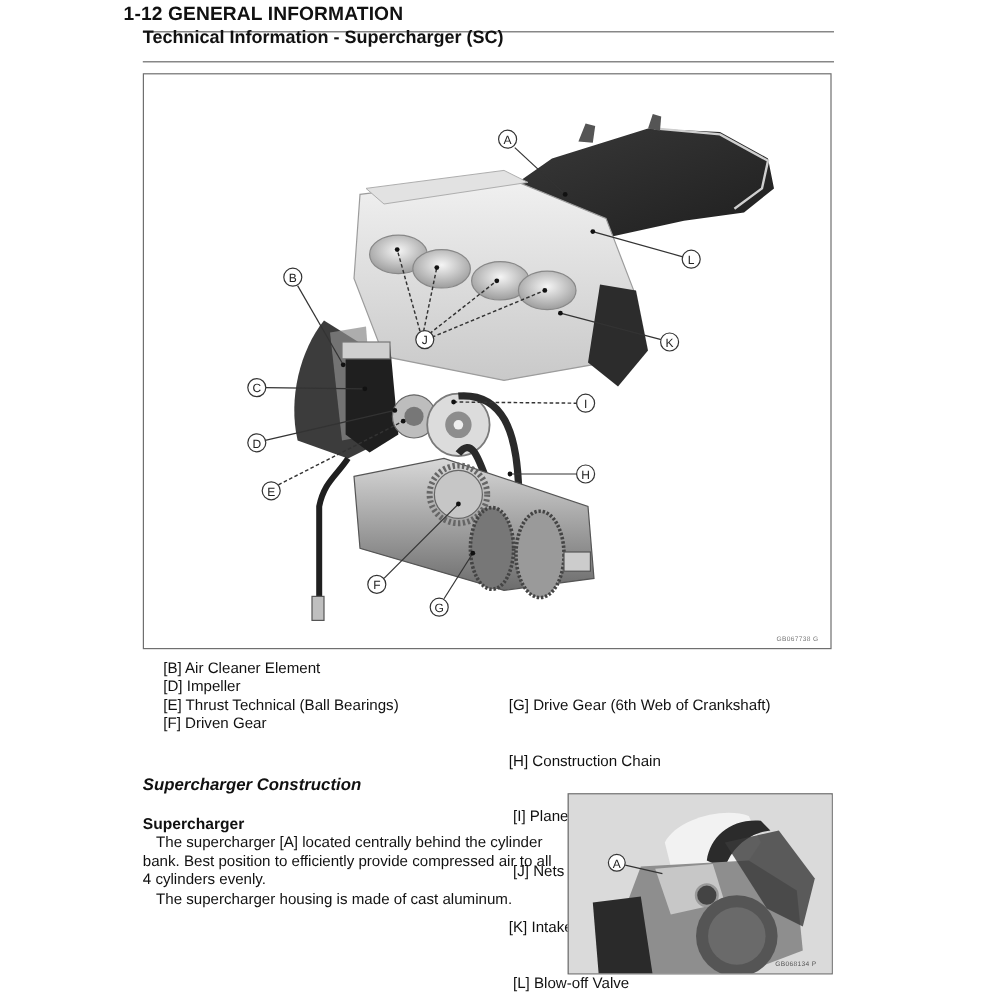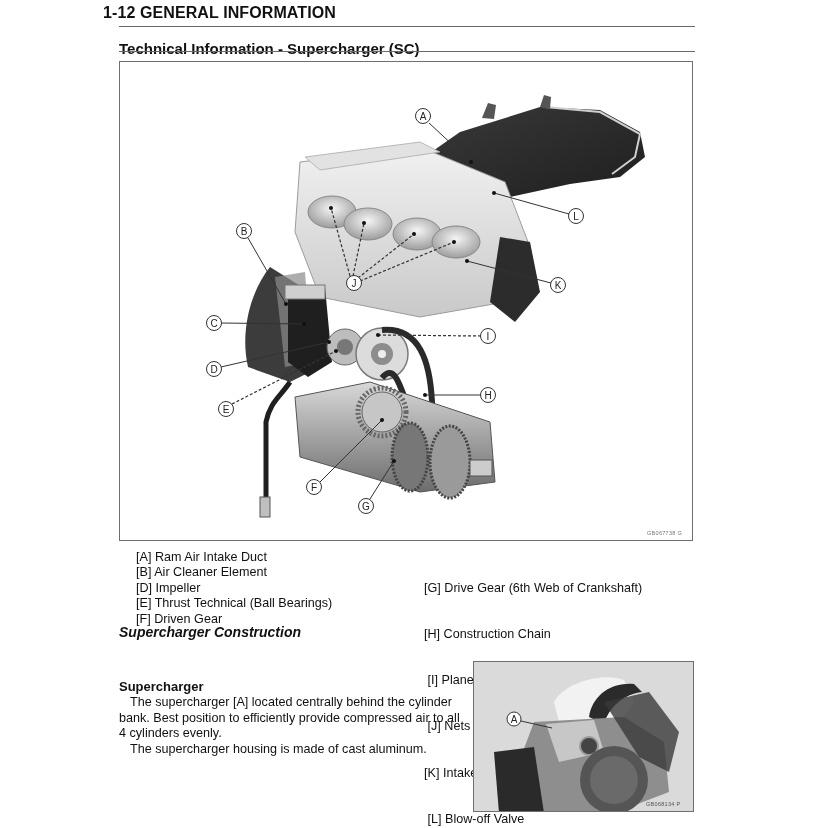--- a/index.html
+++ b/index.html
@@ -1,29 +1,29 @@
 <!DOCTYPE html>
 <html><head>
 <meta charset="utf-8">
 <style>
   html, body { margin: 0; padding: 0; background: #ffffff; }
   body { width: 828px; height: 828px; position: relative; overflow: hidden;
          font-family: "Liberation Sans", sans-serif; color: #111; }
   .chapter-title { position: absolute; left: 103px; top: 4px; font-size: 16px; font-weight: bold; letter-spacing: 0.1px; }
   .rule { position: absolute; left: 119px; width: 576px; height: 1px; background: #6a6a6a; }
-  .section-title { position: absolute; left: 119px; top: 40px; font-size: 15px; font-weight: bold; }
+  .section-title { position: absolute; left: 119px; top: 23px; font-size: 15px; font-weight: bold; }
   .figure-frame { position: absolute; left: 119px; top: 61px; width: 574px; height: 480px;
                   border: 1.5px solid #6f6f6f; background: #fff; box-sizing: border-box; }
   .figure-frame svg { position: absolute; left: 0; top: 0; }
   .fig-code { position: absolute; font-size: 5.5px; color: #777; letter-spacing: 0.3px; }
   .legend-col { position: absolute; top: 550px; font-size: 12.6px; line-height: 15.4px; }
   .legend-col div { white-space: nowrap; }
   .legend-left { left: 136px; }
   .legend-right { left: 424px; }
-  .sub-heading { position: absolute; left: 119px; top: 624px; font-size: 14px; font-weight: bold; font-style: italic; }
+  .sub-heading { position: absolute; left: 119px; top: 645px; font-size: 14px; font-weight: bold; font-style: italic; }
   .sub-sub-heading { position: absolute; left: 119px; top: 679px; font-size: 13px; font-weight: bold; }
   .body-text { position: absolute; left: 119px; top: 695px; width: 345px; font-size: 12.6px; line-height: 15.6px; }
   .body-text p { margin: 0; text-indent: 11px; }
   .photo-frame { position: absolute; left: 473px; top: 661px; width: 221px; height: 151px;
                  border: 1.5px solid #6f6f6f; box-sizing: border-box; overflow: hidden; background: #d8d8d8; }
   .photo-frame svg { position: absolute; left: 0; top: 0; }
   .callout-text { font-family: "Liberation Sans", sans-serif; font-size: 10px; fill: #222; }
 </style>
 </head>
 <body>
@@ -186,21 +186,20 @@
       </g>
     <g>
         <circle cx="246" cy="444" r="7.5" fill="#fff" stroke="#333"></circle>
         <text class="callout-text" x="246" y="448" text-anchor="middle">G</text>
       </g>
   </svg>
   <div class="fig-code" style="left:527px; top:468px;">GB067738  G</div>
 </div>
 
 <div class="legend-col legend-left">
-  <div>[A] Ram Air Intake Duct</div>
   <div>[B] Air Cleaner Element</div>
   <div>[D] Impeller</div>
   <div>[E] Thrust Technical (Ball Bearings)</div>
   <div>[F] Driven Gear</div>
 </div>
 <div class="legend-col legend-right" style="white-space:pre;">
   <div style="white-space:pre;">[G] Drive Gear (6th Web of Crankshaft)</div>
   <div style="white-space:pre;">[H] Construction Chain</div>
   <div style="white-space:pre;"> [I] Planetary Gears</div>
   <div style="white-space:pre;"> [J] Nets (Stainless Steel)</div>

